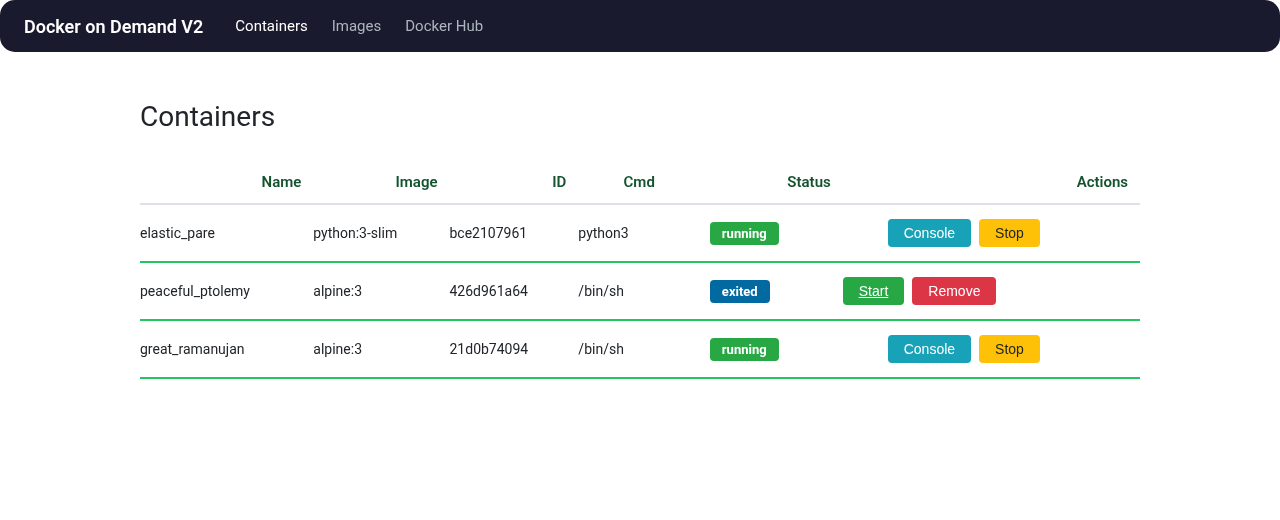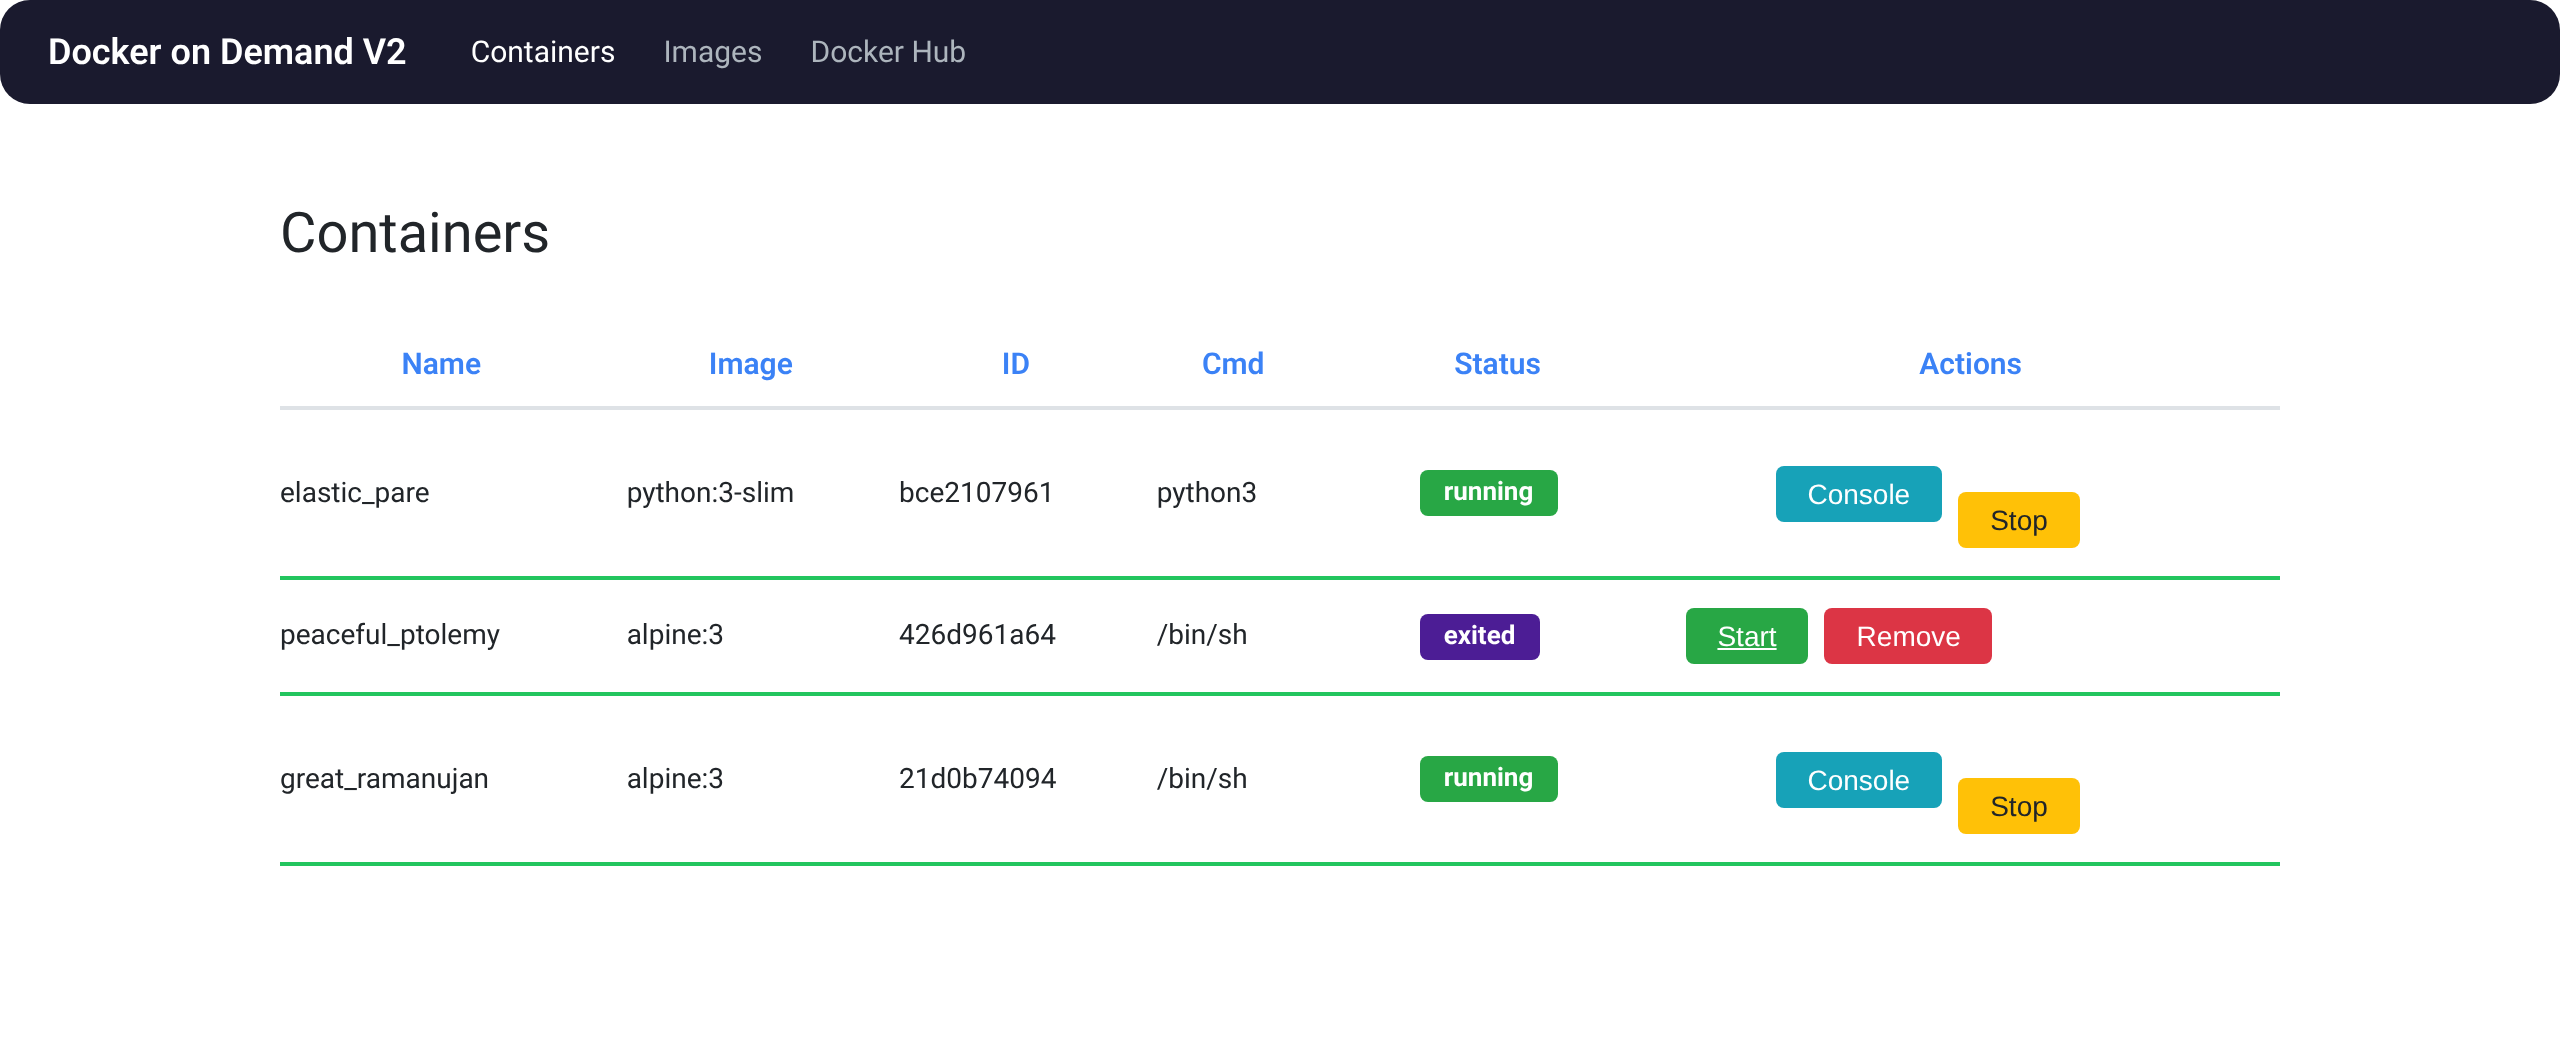--- a/index.html
+++ b/index.html
@@ -62,25 +62,25 @@
       margin-bottom: 32px;
       color: #212529;
     }
 
     table {
       width: 100%;
       border-collapse: collapse;
     }
 
     thead th {
-      text-align: center;
+      text-align: right;
       padding: 8px 12px 12px 0;
       font-weight: 600;
       font-size: 15px;
-      color: #3b82f6;
+      color: #14532d;
       border-bottom: 2px solid #dee2e6;
     }
 
     tbody tr {
       border-bottom: 2px solid #22c55e;
     }
 
     tbody td {
       padding: 14px 12px 14px 0;
       font-size: 14px;
@@ -96,21 +96,21 @@
       font-weight: 700;
       color: #fff;
       margin-left: 43px;
     }
 
     .status-running {
       background: #28a745;
     }
 
     .status-exited {
-      background: #4c1d95;
+      background: #0369a1;
     }
 
     .actions-cell {
       display: flex;
       gap: 8px;
       align-items: center;
     }
 
     .btn {
       padding: 6px 16px;
@@ -123,21 +123,20 @@
     }
 
     .btn-console {
       background: #17a2b8;
       margin-left: 45px;
     }
 
     .btn-stop {
       background: #ffc107;
       color: #212529;
-      margin-top: 27px;
     }
 
     .btn-start {
       background: #28a745;
       text-decoration: underline;
     }
 
     .btn-remove {
       background: #dc3545;
     }

